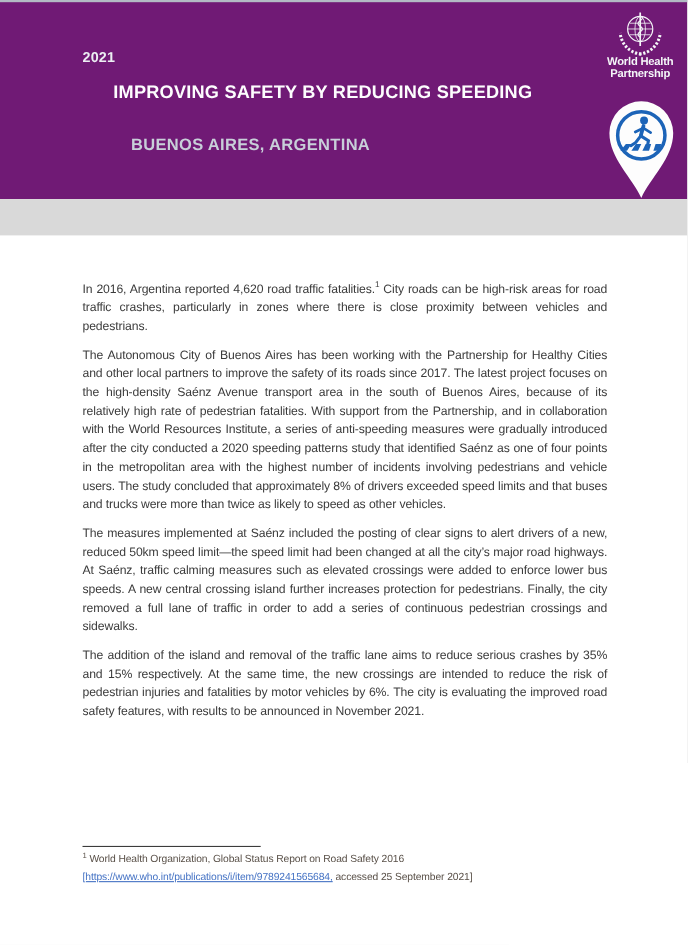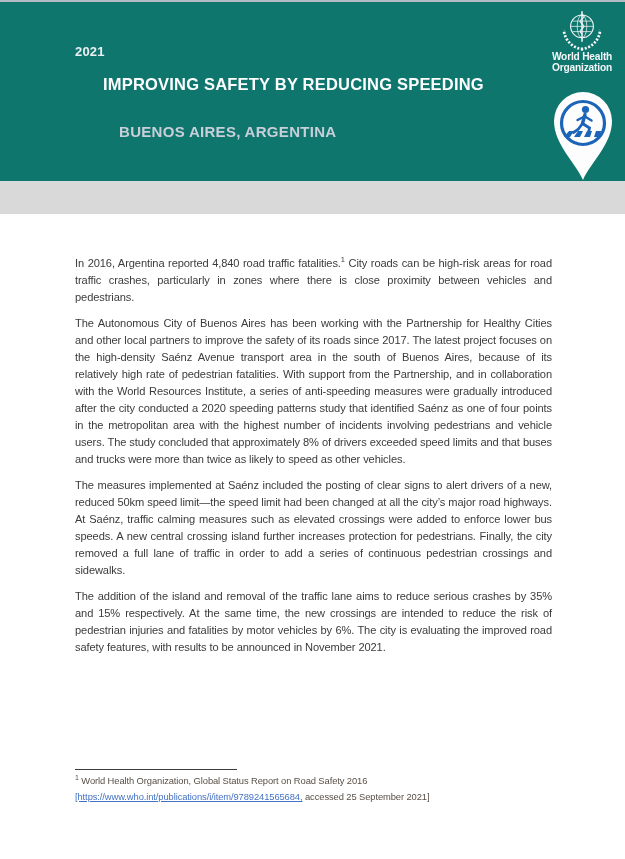--- a/index.html
+++ b/index.html
@@ -6,21 +6,21 @@
   .page{
     position:relative;
     width:625px;height:859px;
     background:#ffffff;
     font-family:"Liberation Sans", sans-serif;
     overflow:hidden;
   }
   
   .header{
     position:absolute;top:0;left:0;width:625px;height:181px;
-    background:#0f766e;
+    background:#701a75;
     border-top:2px solid #b2bac4;
     box-sizing:border-box;
   }
   .hdr-year{
     position:absolute;left:75px;top:42px;
     font-size:13px;font-weight:bold;color:#eceff3;letter-spacing:.2px;
   }
   .hdr-title{
     position:absolute;left:75px;top:73px;
     font-size:16.5px;font-weight:bold;color:#fdfdfe;letter-spacing:.2px;
@@ -97,21 +97,21 @@
           <path d="M25.5 38 H74.5" stroke-width="1.6"></path>
           <path d="M29.5 26.5 H70.5" stroke-width="1.6"></path>
           <path d="M29.5 49.5 H70.5" stroke-width="1.6"></path>
           <ellipse cx="50" cy="38" rx="10.5" ry="25" stroke-width="1.6"></ellipse>
 
           <line x1="50" y1="5" x2="50" y2="72" stroke-width="3.4"></line>
           <path d="M50 12 q9 4 0 9.5 q-9 5.5 0 11 q9 5.5 0 11 q-9 5.5 0 11" stroke-width="2.2"></path>
         </g>
       </svg>
       <div class="who-name">World Health</div>
-      <div class="who-name">Organization</div>
+      <div class="who-name">Partnership</div>
     </div>
 
     <svg class="pin" viewBox="0 0 64 92" aria-hidden="true">
       <path d="M32 90 C24 72 3 54 3 31 A29 29 0 0 1 61 31 C61 54 40 72 32 90 Z" fill="#fdfdfd"></path>
       <circle cx="32" cy="33" r="21.5" fill="#fdfdfd" stroke="#1c64b8" stroke-width="3.2"></circle>
       <g fill="#1c64b8" stroke="#1c64b8" stroke-linecap="round">
 
         <circle cx="34.5" cy="19.5" r="3.6" stroke="none"></circle>
         <path d="M34 24.5 L31.5 33.5" stroke-width="3.4" fill="none"></path>
         <path d="M34 26.5 L40.5 30.5" stroke-width="2.5" fill="none"></path>
@@ -125,21 +125,21 @@
           <polygon points="33,47 39,47 41,41 36,41"></polygon>
           <polygon points="43,47 49,47 50,41 45,41"></polygon>
         </g>
       </g>
     </svg>
   </div>
 
   <div class="band"></div>
 
   <div class="body">
-    <p><span>In 2016, Argentina reported 4,840 road traffic fatalities.</span><sup>1</sup><span> City roads can be high-risk areas for road traffic crashes, particularly in zones where there is close proximity between vehicles and pedestrians.</span></p>
+    <p><span>In 2016, Argentina reported 4,620 road traffic fatalities.</span><sup>1</sup><span> City roads can be high-risk areas for road traffic crashes, particularly in zones where there is close proximity between vehicles and pedestrians.</span></p>
     <p>The Autonomous City of Buenos Aires has been working with the Partnership for Healthy Cities and other local partners to improve the safety of its roads since 2017. The latest project focuses on the high-density Saénz Avenue transport area in the south of Buenos Aires, because of its relatively high rate of pedestrian fatalities. With support from the Partnership, and in collaboration with the World Resources Institute, a series of anti-speeding measures were gradually introduced after the city conducted a 2020 speeding patterns study that identified Saénz as one of four points in the metropolitan area with the highest number of incidents involving pedestrians and vehicle users. The study concluded that approximately 8% of drivers exceeded speed limits and that buses and trucks were more than twice as likely to speed as other vehicles.</p>
     <p>The measures implemented at Saénz included the posting of clear signs to alert drivers of a new, reduced 50km speed limit—the speed limit had been changed at all the city’s major road highways. At Saénz, traffic calming measures such as elevated crossings were added to enforce lower bus speeds. A new central crossing island further increases protection for pedestrians. Finally, the city removed a full lane of traffic in order to add a series of continuous pedestrian crossings and sidewalks.</p>
     <p>The addition of the island and removal of the traffic lane aims to reduce serious crashes by 35% and 15% respectively. At the same time, the new crossings are intended to reduce the risk of pedestrian injuries and fatalities by motor vehicles by 6%. The city is evaluating the improved road safety features, with results to be announced in November 2021.</p>
   </div>
 
   <div class="foot-rule"></div>
   <div class="footnote">
     <div><sup>1</sup><span> World Health Organization, Global Status Report on Road Safety 2016</span></div>
     <div><span class="foot-link">[https://www.who.int/publications/i/item/9789241565684,</span><span> accessed 25 September 2021]</span></div>
   </div>

